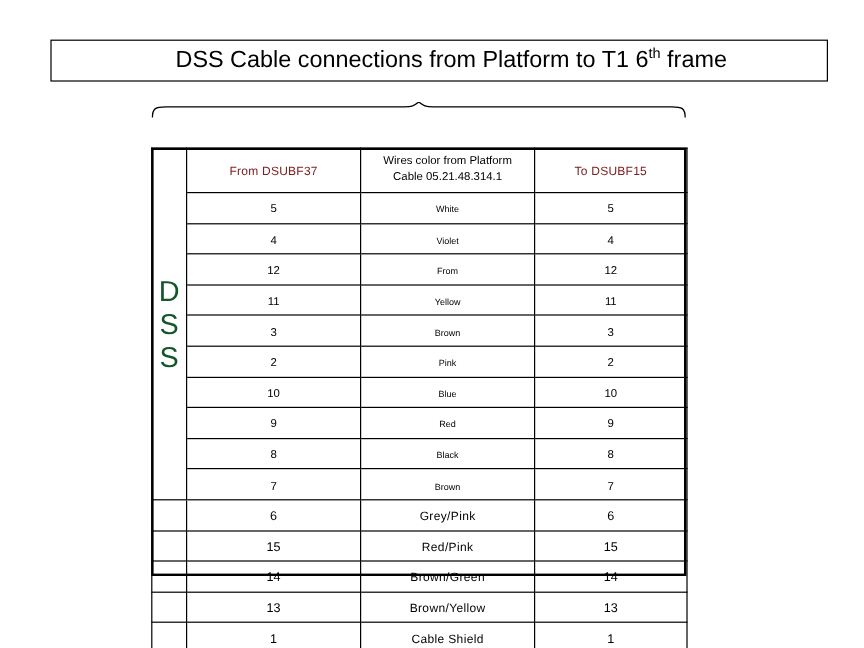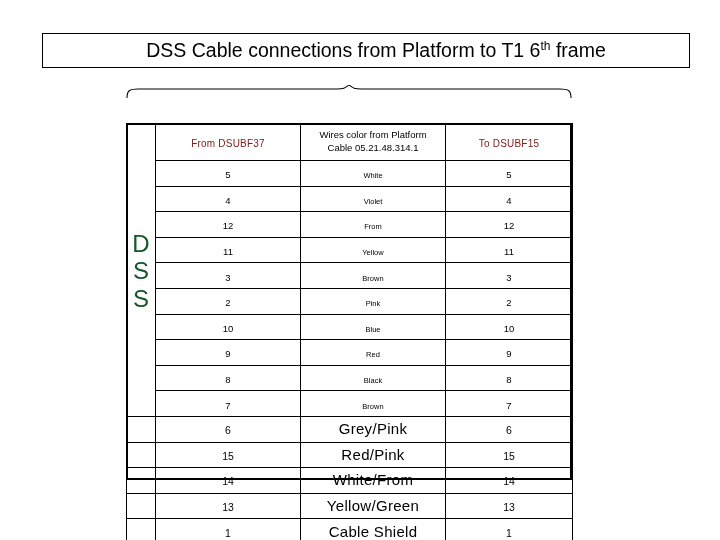--- a/index.html
+++ b/index.html
@@ -137,21 +137,21 @@
   }
   .wire-small {
     font-size: 7.5px;
     color: #000000;
   }
   .num-large {
     font-size: 10.5px;
     color: #000000;
   }
   .wire-large {
-    font-size: 15px;
+    font-size: 10px;
     color: #000000;
     letter-spacing: 0.3px;
   }
 </style>
 </head>
 <body>
 
 <div id="title-banner">
   <div id="title-text">
     <span>DSS Cable connections from Platform to T1 6</span><sup>th</sup><span> frame</span>
@@ -246,27 +246,27 @@
       </tr>
       <tr class="body-row">
         <td></td>
         <td><span class="num-large">15</span></td>
         <td><span class="wire-large">Red/Pink</span></td>
         <td><span class="num-large">15</span></td>
       </tr>
       <tr class="body-row">
         <td></td>
         <td><span class="num-large">14</span></td>
-        <td><span class="wire-large">White/From</span></td>
+        <td><span class="wire-large">Brown/Green</span></td>
         <td><span class="num-large">14</span></td>
       </tr>
       <tr class="body-row">
         <td></td>
         <td><span class="num-large">13</span></td>
-        <td><span class="wire-large">Yellow/Green</span></td>
+        <td><span class="wire-large">Brown/Yellow</span></td>
         <td><span class="num-large">13</span></td>
       </tr>
       <tr class="body-row">
         <td></td>
         <td><span class="num-large">1</span></td>
         <td><span class="wire-large">Cable Shield</span></td>
         <td><span class="num-large">1</span></td>
       </tr>
     </tbody>
 </table>

